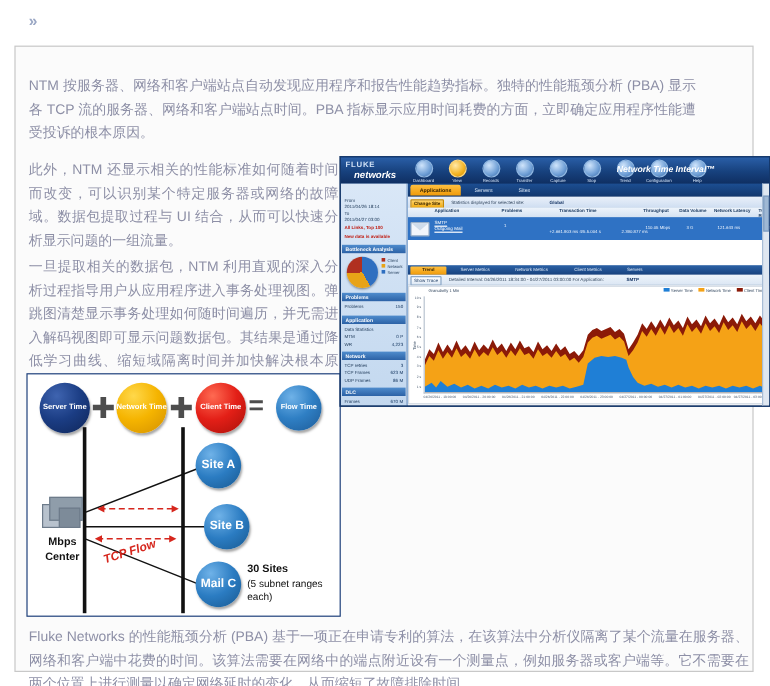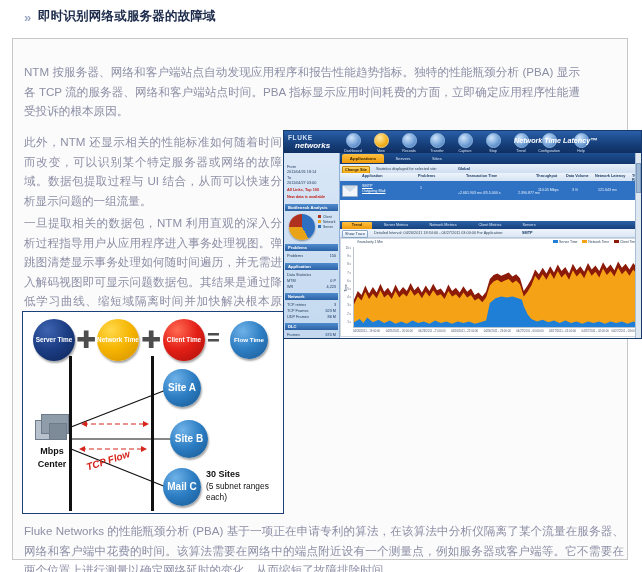--- a/index.html
+++ b/index.html
@@ -155,21 +155,20 @@
   .yticks{position:absolute;left:0;top:8px;bottom:8px;width:11px;}
   .yticks span{position:absolute;right:1px;font-size:2.8px;color:#4a5b70;}
   .scroll-v{position:absolute;right:0;top:22px;bottom:0;width:5px;background:#dfe7f1;border-left:1px solid #a8bdd6;}
   .scroll-v .th{position:absolute;left:0;top:10px;width:5px;height:30px;background:#9fb8d4;border:1px solid #7d9cc0;box-sizing:border-box;}
 </style>
 </head>
 <body>
 
 <div class="page-head">
   <span class="chev">»</span>
-  <span class="title">即时识别网络或服务器的故障域</span>
 </div>
 
 <div class="panel"></div>
 
 <div class="copy" id="para1">NTM 按服务器、网络和客户端站点自动发现应用程序和报告性能趋势指标。独特的性能瓶颈分析 (PBA) 显示各 TCP 流的服务器、网络和客户端站点时间。PBA 指标显示应用时间耗费的方面，立即确定应用程序性能遭受投诉的根本原因。</div>
 <div class="copy" id="para2">此外，NTM 还显示相关的性能标准如何随着时间而改变，可以识别某个特定服务器或网络的故障域。数据包提取过程与 UI 结合，从而可以快速分析显示问题的一组流量。</div>
 <div class="copy" id="para3">一旦提取相关的数据包，NTM 利用直观的深入分析过程指导用户从应用程序进入事务处理视图。弹跳图清楚显示事务处理如何随时间遍历，并无需进入解码视图即可显示问题数据包。其结果是通过降低学习曲线、缩短域隔离时间并加快解决根本原因，提高了运行效率。</div>
 <div class="copy" id="para4">Fluke Networks 的性能瓶颈分析 (PBA) 基于一项正在申请专利的算法，在该算法中分析仪隔离了某个流量在服务器、网络和客户端中花费的时间。该算法需要在网络中的端点附近设有一个测量点，例如服务器或客户端等。它不需要在两个位置上进行测量以确定网络延时的变化，从而缩短了故障排除时间。</div>
 
 <div class="diagram">
@@ -263,21 +262,21 @@
       <span class="tl">Trend</span>
     </div>
   <div class="tbicon" style="left:251px">
       <i class="gl"></i>
       <span class="tl">Configuration</span>
     </div>
   <div class="tbicon" style="left:283px">
       <i class="gl"></i>
       <span class="tl">Help</span>
     </div>
-  <div class="appname">Network Time Latency™</div>
+  <div class="appname">Network Time Interval™</div>
 
   <div class="tabrow">
     <div class="sec" style="left:1px;top:1px;width:53px;height:9px;line-height:9px">Display Criteria</div>
     <div class="tab sel" style="left:58px;width:42px">Applications</div>
     <div class="tab" style="left:102px;width:34px">Servers</div>
     <div class="tab" style="left:138px;width:30px">Sites</div>
   </div>
 
   <div class="sideA">
     <div class="srow" style="top:12px">From</div>

